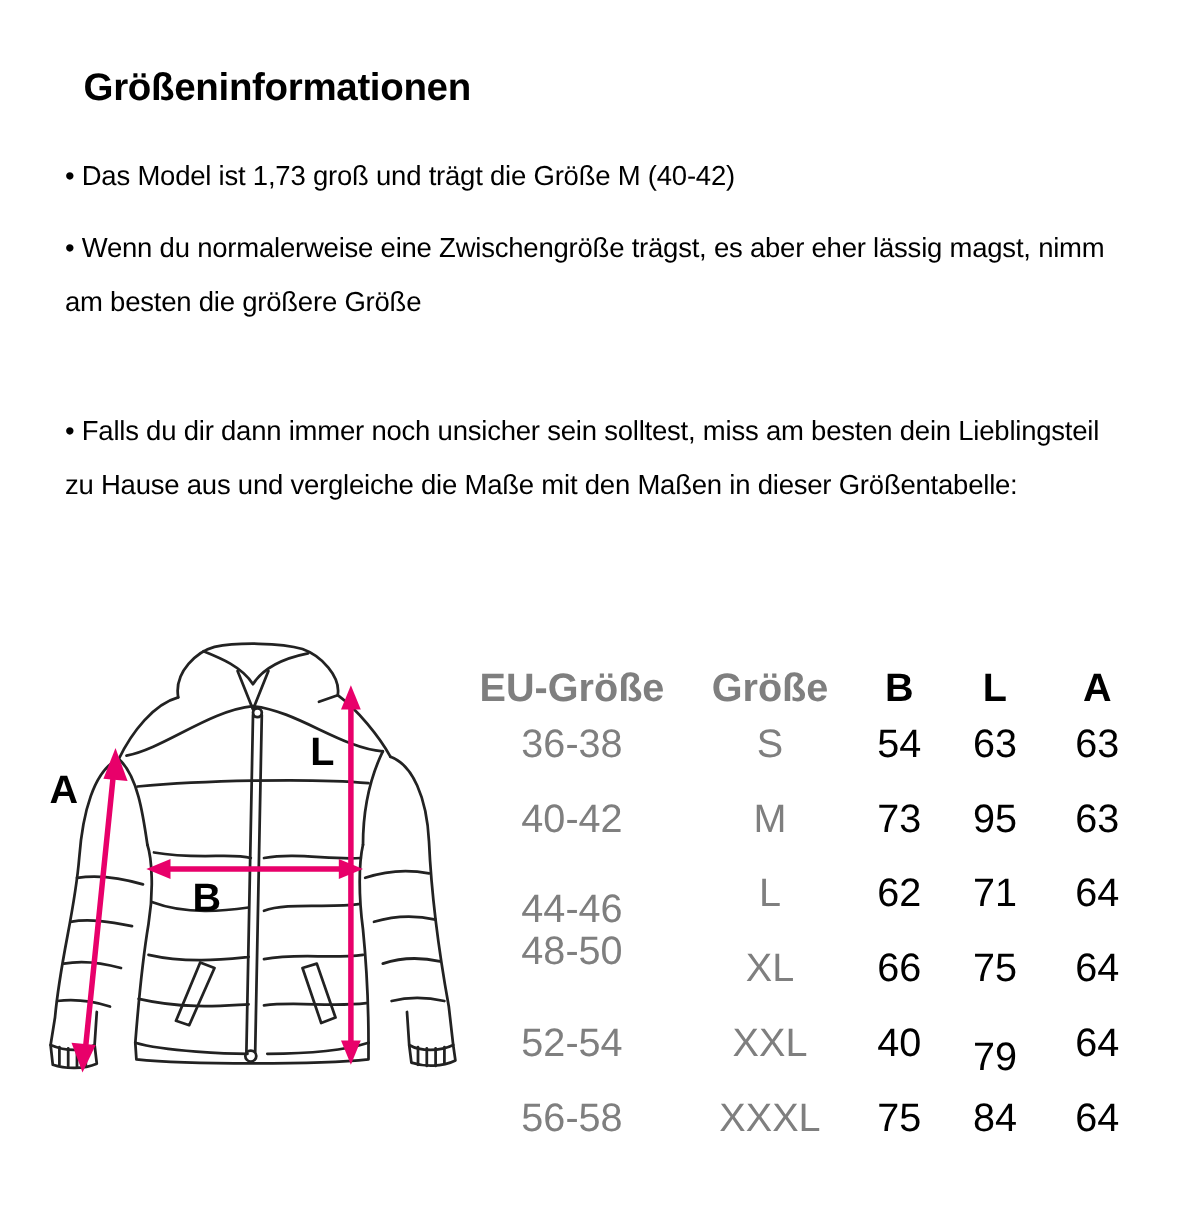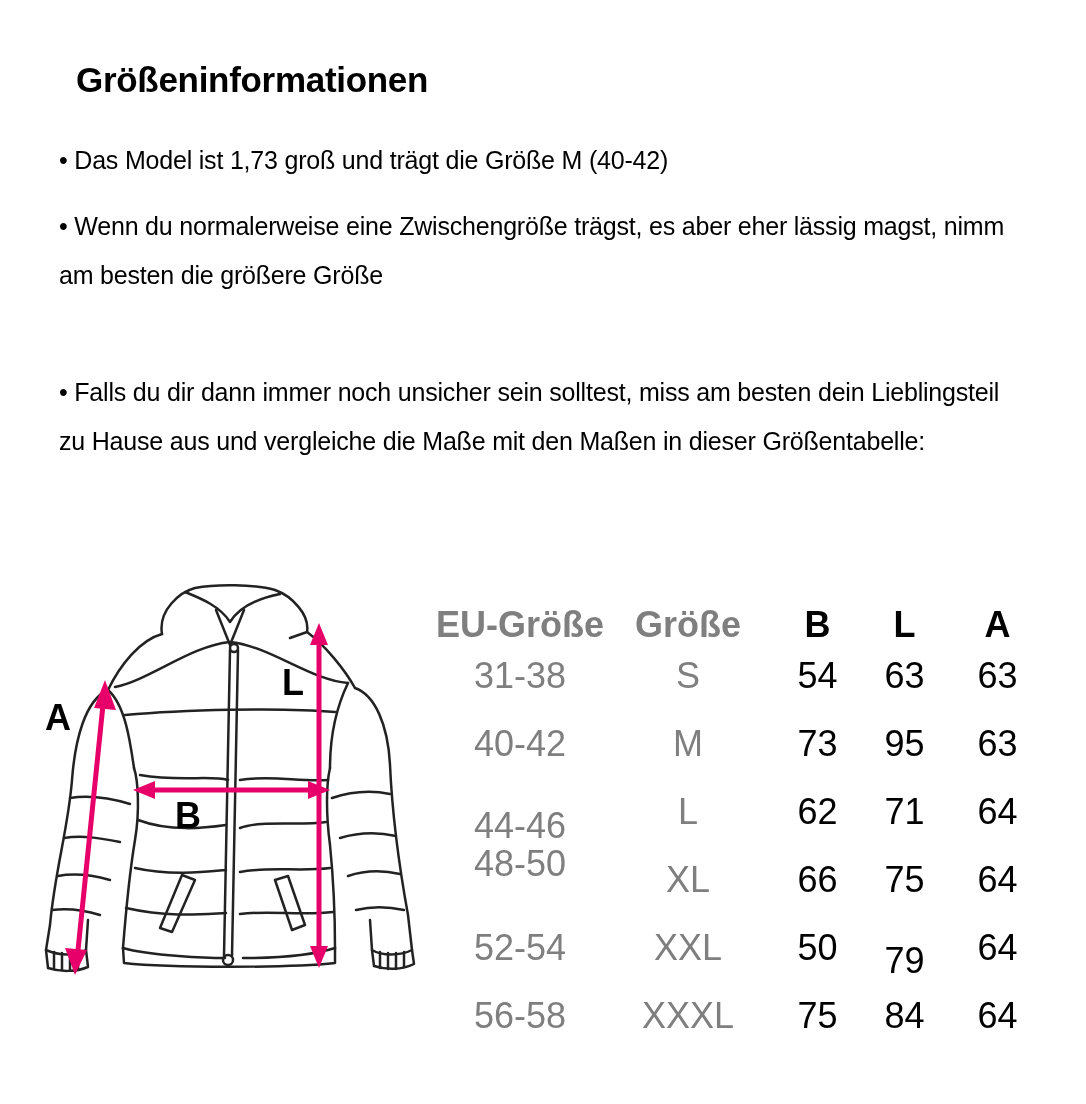--- a/index.html
+++ b/index.html
@@ -10,21 +10,21 @@
   .p1 { top:136px; }
   .p2 { top:202px; }
   .p3 { top:368px; }
   .jacket { position:absolute; left:30px; top:570px; width:400px; height:420px; }
   .tbl { position:absolute; left:430px; top:560px; }
   .cell { position:absolute; font-size:36px; text-align:center; }
   .hdr { top:8px; font-weight:bold;margin-top:36px; }
   .gray { color:#7f7f7f; }
   .black { color:#000; }
   .c-eu { left:0px; width:180px; }
-  .c-sz { left:188px; width:140px; }
+  .c-sz { left:200px; width:140px; }
   .c-b  { left:355px; width:65px; }
   .c-l  { left:442px; width:65px; }
   .c-a  { left:535px; width:65px; }
 </style>
 </head>
 <body>
 
 <div class="title">Größeninformationen</div>
 <div class="para p1">• Das Model ist 1,73 groß und trägt die Größe M (40-42)</div>
 <div class="para p2">• Wenn du normalerweise eine Zwischengröße trägst, es aber eher lässig magst, nimm am besten die größere Größe</div>
@@ -106,21 +106,21 @@
 </div>
 
 <div class="tbl">
   <div class="cell hdr gray c-eu">EU-Größe</div>
   <div class="cell hdr gray c-sz">Größe</div>
   <div class="cell hdr black c-b">B</div>
   <div class="cell hdr black c-l">L</div>
   <div class="cell hdr black c-a">A</div>
 
   <div>
-    <div class="cell gray c-eu" style="top:95px">31-38</div>
+    <div class="cell gray c-eu" style="top:95px">36-38</div>
     <div class="cell gray c-sz" style="top:95px">S</div>
     <div class="cell black c-b" style="top:95px">54</div>
     <div class="cell black c-l" style="top:95px">63</div>
     <div class="cell black c-a" style="top:95px">63</div>
   </div>
   <div>
     <div class="cell gray c-eu" style="top:163px">40-42</div>
     <div class="cell gray c-sz" style="top:163px">M</div>
     <div class="cell black c-b" style="top:163px">73</div>
     <div class="cell black c-l" style="top:163px">95</div>
@@ -136,21 +136,21 @@
   <div>
     <div class="cell gray c-eu" style="top:283px">48-50</div>
     <div class="cell gray c-sz" style="top:299px">XL</div>
     <div class="cell black c-b" style="top:299px">66</div>
     <div class="cell black c-l" style="top:299px">75</div>
     <div class="cell black c-a" style="top:299px">64</div>
   </div>
   <div>
     <div class="cell gray c-eu" style="top:367px">52-54</div>
     <div class="cell gray c-sz" style="top:367px">XXL</div>
-    <div class="cell black c-b" style="top:367px">50</div>
+    <div class="cell black c-b" style="top:367px">40</div>
     <div class="cell black c-l" style="top:380px">79</div>
     <div class="cell black c-a" style="top:367px">64</div>
   </div>
   <div>
     <div class="cell gray c-eu" style="top:435px">56-58</div>
     <div class="cell gray c-sz" style="top:435px">XXXL</div>
     <div class="cell black c-b" style="top:435px">75</div>
     <div class="cell black c-l" style="top:435px">84</div>
     <div class="cell black c-a" style="top:435px">64</div>
   </div>

